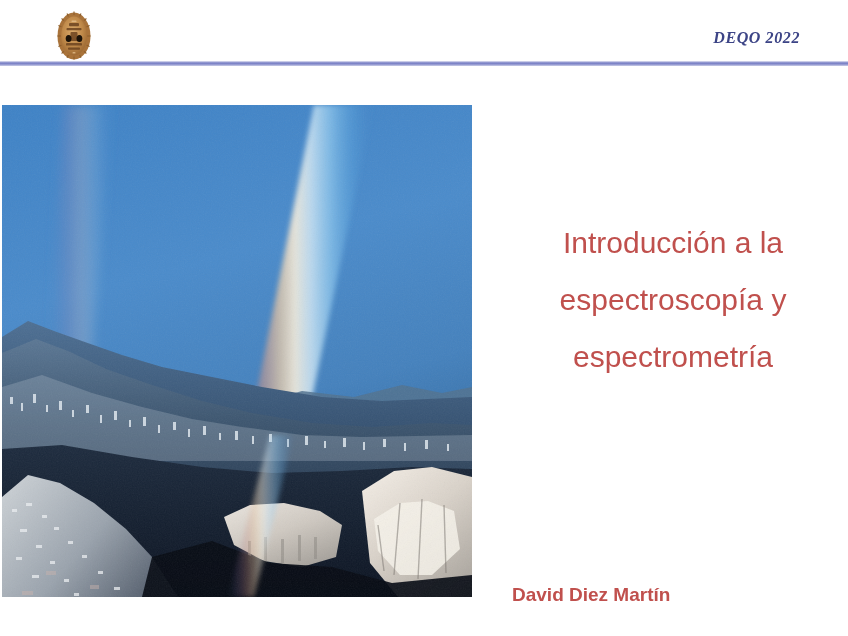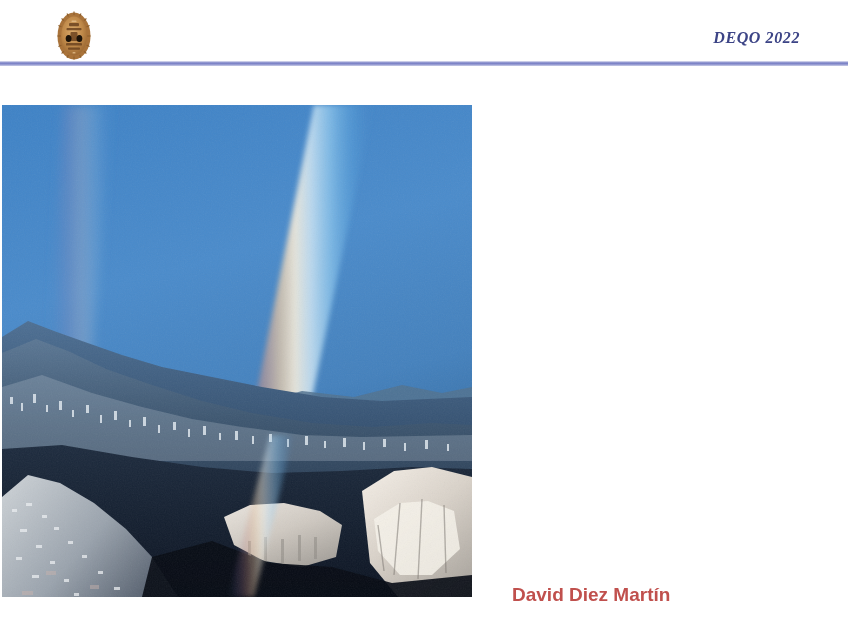--- a/index.html
+++ b/index.html
@@ -380,18 +380,23 @@
           <polygon points="268,330 292,330 252,492 226,492" fill="url(#bow1)"></polygon>
         </g>
 
         <rect x="0" y="0" width="470" height="492" filter="url(#grain)" opacity="0.55"></rect>
       </g>
     </svg>
   </div>
 
   <div class="photo-caption"></div>
 
+  <div class="title-block">
+    <div class="title-line">Introducción a la</div>
+    <div class="title-line">espectroscopía y</div>
+    <div class="title-line">espectrometría</div>
+  </div>
 
   <div class="author-block">
     <div class="author-name">David Diez Martín</div>
   </div>
 
 </div>
 
 </body></html>

